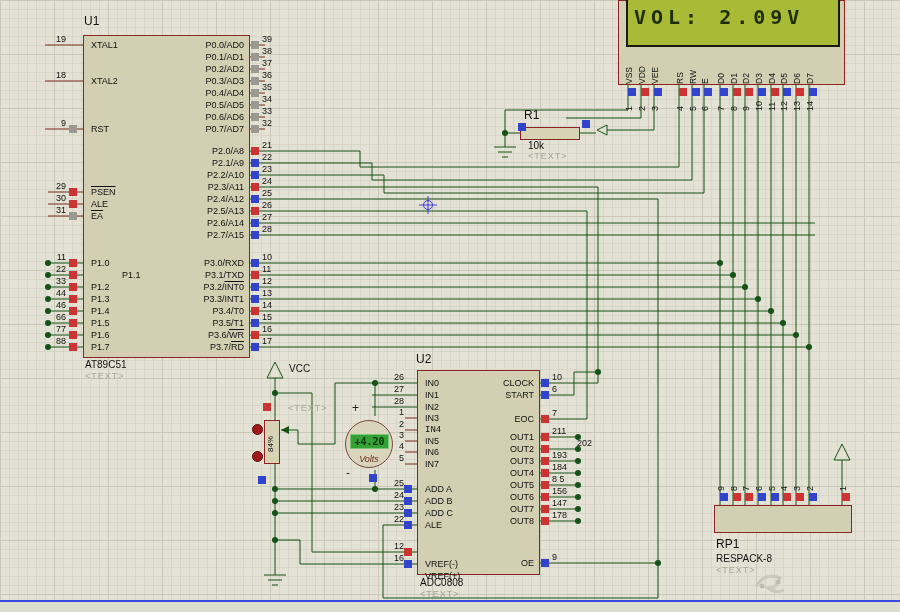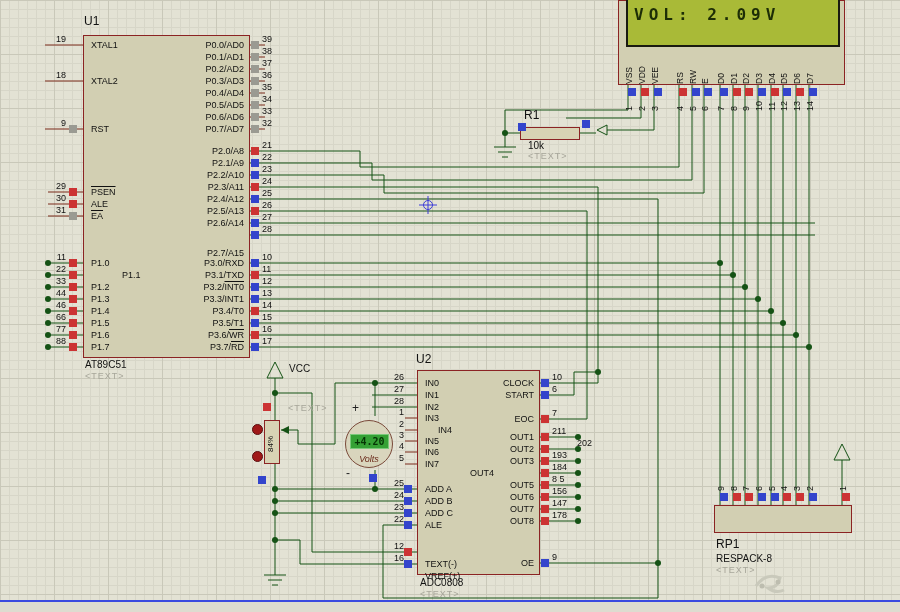--- a/index.html
+++ b/index.html
@@ -21,21 +21,21 @@
   .pnum{position:absolute;font-size:9px;line-height:10px;color:#111;white-space:pre;}
   .r{text-align:right;}
   .sq{position:absolute;width:8px;height:8px;}
   .sq.red{background:#cc3333;}
   .sq.blue{background:#3344cc;}
   .sq.gray{background:#9a9a92;}
   .ovl{text-decoration:overline;}
   .vtext{position:absolute;transform:rotate(-90deg);transform-origin:0 0;font-size:9px;line-height:10px;color:#111;white-space:pre;}
   #lcd-screen{position:absolute;left:626px;top:-3px;width:214px;height:50px;background:#a9ba37;border:2px solid #1a1a10;box-sizing:border-box;}
   #lcd-text{position:absolute;left:8px;top:8px;width:200px;font-family:"DejaVu Sans Mono",monospace;
-    font-weight:bold;font-size:16px;letter-spacing:5px;color:#1d2d06;}
+    font-weight:bold;font-size:20px;letter-spacing:5px;color:#1d2d06;}
   #vm-circle{position:absolute;left:345px;top:420px;width:48px;height:48px;border-radius:50%;
     background:#d9d5bd;border:1px solid #7a4a3a;box-sizing:border-box;}
   #vm-display{position:absolute;left:350px;top:434px;width:39px;height:15px;background:#35a135;
     border:1px solid #7ac97a;box-sizing:border-box;text-align:center;
     font-family:"DejaVu Sans Mono",monospace;font-size:10px;line-height:13px;color:#053505;font-weight:bold;}
   #vm-unit{position:absolute;left:347px;top:454px;width:44px;text-align:center;
     font-style:italic;font-size:9px;color:#6a2a1a;}
   .sign{position:absolute;font-size:12px;color:#222;}
   .reddot{position:absolute;width:11px;height:11px;border-radius:50%;background:#a01818;border:1px solid #5a0e0e;box-sizing:border-box;}
   #blue-line{position:absolute;left:0;top:600px;width:900px;height:2px;background:#3a4ae0;}
@@ -315,21 +315,21 @@
     <div class="sq red" style="left: 251px; top: 183px;"></div>
     <div class="pname r" style="left: 140px; top: 194px; width: 104px;">P2.4/A12</div>
     <div class="pnum" style="left: 262px; top: 188px; width: 30px;">25</div>
     <div class="sq blue" style="left: 251px; top: 195px;"></div>
     <div class="pname r" style="left: 140px; top: 206px; width: 104px;">P2.5/A13</div>
     <div class="pnum" style="left: 262px; top: 200px; width: 30px;">26</div>
     <div class="sq red" style="left: 251px; top: 207px;"></div>
     <div class="pname r" style="left: 140px; top: 218px; width: 104px;">P2.6/A14</div>
     <div class="pnum" style="left: 262px; top: 212px; width: 30px;">27</div>
     <div class="sq blue" style="left: 251px; top: 219px;"></div>
-    <div class="pname r" style="left: 140px; top: 248px; width: 104px;">P2.7/A15</div>
+    <div class="pname r" style="left: 140px; top: 230px; width: 104px;">P2.7/A15</div>
     <div class="pnum" style="left: 262px; top: 224px; width: 30px;">28</div>
     <div class="sq blue" style="left: 251px; top: 231px;"></div>
     <div class="pname r" style="left: 140px; top: 258px; width: 104px;">P3.0/RXD</div>
     <div class="pnum" style="left: 262px; top: 252px; width: 30px;">10</div>
     <div class="sq blue" style="left: 251px; top: 259px;"></div>
     <div class="pname r" style="left: 140px; top: 270px; width: 104px;">P3.1/TXD</div>
     <div class="pnum" style="left: 262px; top: 264px; width: 30px;">11</div>
     <div class="sq red" style="left: 251px; top: 271px;"></div>
     <div class="pname r" style="left: 140px; top: 282px; width: 104px;">P3.2/<span class="ovl">INT0</span></div>
     <div class="pnum" style="left: 262px; top: 276px; width: 30px;">12</div>
@@ -350,21 +350,21 @@
     <div class="pnum" style="left: 262px; top: 336px; width: 30px;">17</div>
     <div class="sq blue" style="left: 251px; top: 343px;"></div>
     <div class="pname" style="left: 425px; top: 378px;">IN0</div>
     <div class="pnum r" style="left: 376px; top: 372px; width: 28px;">26</div>
     <div class="pname" style="left: 425px; top: 390px;">IN1</div>
     <div class="pnum r" style="left: 376px; top: 384px; width: 28px;">27</div>
     <div class="pname" style="left: 425px; top: 402px;">IN2</div>
     <div class="pnum r" style="left: 376px; top: 396px; width: 28px;">28</div>
     <div class="pname" style="left: 425px; top: 413px;">IN3</div>
     <div class="pnum r" style="left: 376px; top: 407px; width: 28px;">1</div>
-    <div class="pname" style="left: 438px; top: 425px;">IN4</div>
+    <div class="pname" style="left: 425px; top: 425px; font-family: Liberation Mono, monospace;">IN4</div>
     <div class="pnum r" style="left: 376px; top: 419px; width: 28px;">2</div>
     <div class="pname" style="left: 425px; top: 436px;">IN5</div>
     <div class="pnum r" style="left: 376px; top: 430px; width: 28px;">3</div>
     <div class="pname" style="left: 425px; top: 447px;">IN6</div>
     <div class="pnum r" style="left: 376px; top: 441px; width: 28px;">4</div>
     <div class="pname" style="left: 425px; top: 459px;">IN7</div>
     <div class="pnum r" style="left: 376px; top: 453px; width: 28px;">5</div>
     <div class="pname" style="left: 425px; top: 484px;">ADD A</div>
     <div class="pnum r" style="left: 376px; top: 478px; width: 28px;">25</div>
     <div class="sq blue" style="left: 404px; top: 485px;"></div>
@@ -373,42 +373,42 @@
     <div class="sq blue" style="left: 404px; top: 497px;"></div>
     <div class="pname" style="left: 425px; top: 508px;">ADD C</div>
     <div class="pnum r" style="left: 376px; top: 502px; width: 28px;">23</div>
     <div class="sq blue" style="left: 404px; top: 509px;"></div>
     <div class="pname" style="left: 425px; top: 520px;">ALE</div>
     <div class="pnum r" style="left: 376px; top: 514px; width: 28px;">22</div>
     <div class="sq blue" style="left: 404px; top: 521px;"></div>
     <div class="pname" style="left: 425px; top: 571px; text-align: right;">VREF(+)</div>
     <div class="pnum r" style="left: 376px; top: 541px; width: 28px;">12</div>
     <div class="sq red" style="left: 404px; top: 548px;"></div>
-    <div class="pname" style="left: 425px; top: 559px;">TEXT(-)</div>
+    <div class="pname" style="left: 425px; top: 559px;">VREF(-)</div>
     <div class="pnum r" style="left: 376px; top: 553px; width: 28px;">16</div>
     <div class="sq blue" style="left: 404px; top: 560px;"></div>
     <div class="pname r" style="left: 430px; top: 378px; width: 104px;">CLOCK</div>
     <div class="pnum" style="left: 552px; top: 372px; width: 30px;">10</div>
     <div class="sq blue" style="left: 541px; top: 379px;"></div>
     <div class="pname r" style="left: 430px; top: 390px; width: 104px;">START</div>
     <div class="pnum" style="left: 552px; top: 384px; width: 30px;">6</div>
     <div class="sq blue" style="left: 541px; top: 391px;"></div>
     <div class="pname r" style="left: 430px; top: 414px; width: 104px;">EOC</div>
     <div class="pnum" style="left: 552px; top: 408px; width: 30px;">7</div>
     <div class="sq red" style="left: 541px; top: 415px;"></div>
     <div class="pname r" style="left: 430px; top: 432px; width: 104px;">OUT1</div>
     <div class="pnum" style="left: 552px; top: 426px; width: 30px;">211</div>
     <div class="sq red" style="left: 541px; top: 433px;"></div>
     <div class="pname r" style="left: 430px; top: 444px; width: 104px;">OUT2</div>
     <div class="pnum" style="left: 577px; top: 438px; width: 30px;">202</div>
     <div class="sq red" style="left: 541px; top: 445px;"></div>
     <div class="pname r" style="left: 430px; top: 456px; width: 104px;">OUT3</div>
     <div class="pnum" style="left: 552px; top: 450px; width: 30px;">193</div>
     <div class="sq red" style="left: 541px; top: 457px;"></div>
-    <div class="pname r" style="left: 430px; top: 468px; width: 104px; text-align: center;">OUT4</div>
+    <div class="pname r" style="left: 430px; top: 468px; width: 104px;">OUT4</div>
     <div class="pnum" style="left: 552px; top: 462px; width: 30px;">184</div>
     <div class="sq red" style="left: 541px; top: 469px;"></div>
     <div class="pname r" style="left: 430px; top: 480px; width: 104px;">OUT5</div>
     <div class="pnum" style="left: 552px; top: 474px; width: 30px;">8 5</div>
     <div class="sq red" style="left: 541px; top: 481px;"></div>
     <div class="pname r" style="left: 430px; top: 492px; width: 104px;">OUT6</div>
     <div class="pnum" style="left: 552px; top: 486px; width: 30px;">156</div>
     <div class="sq red" style="left: 541px; top: 493px;"></div>
     <div class="pname r" style="left: 430px; top: 504px; width: 104px;">OUT7</div>
     <div class="pnum" style="left: 552px; top: 498px; width: 30px;">147</div>

